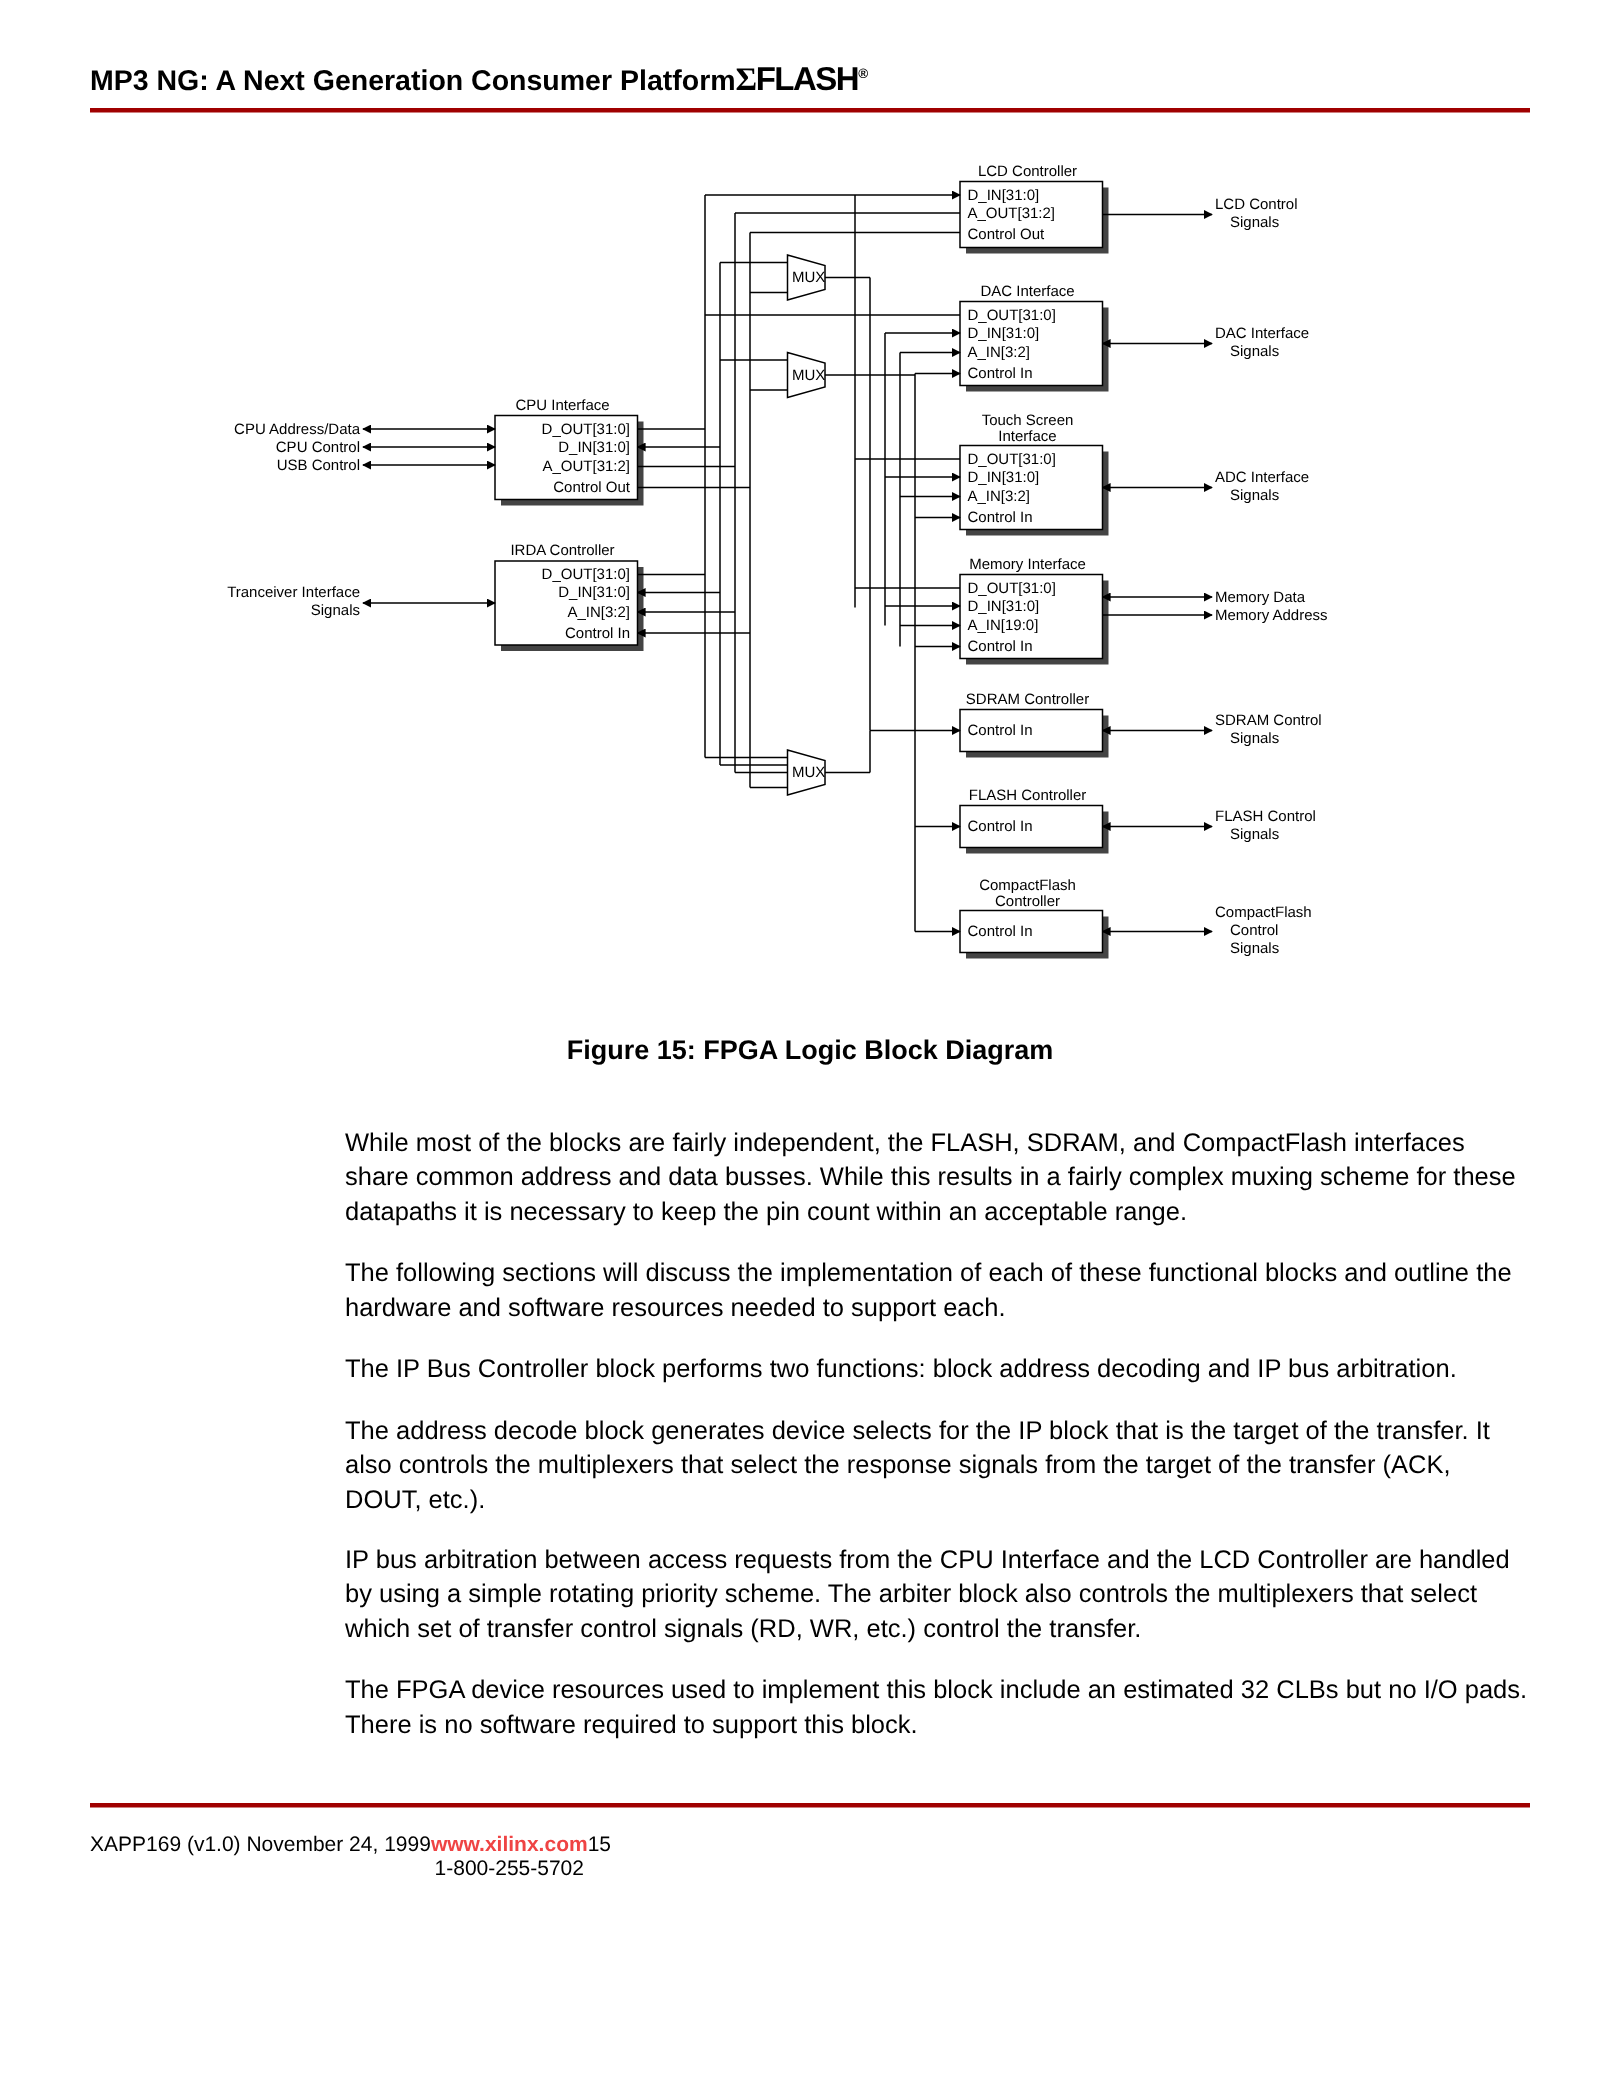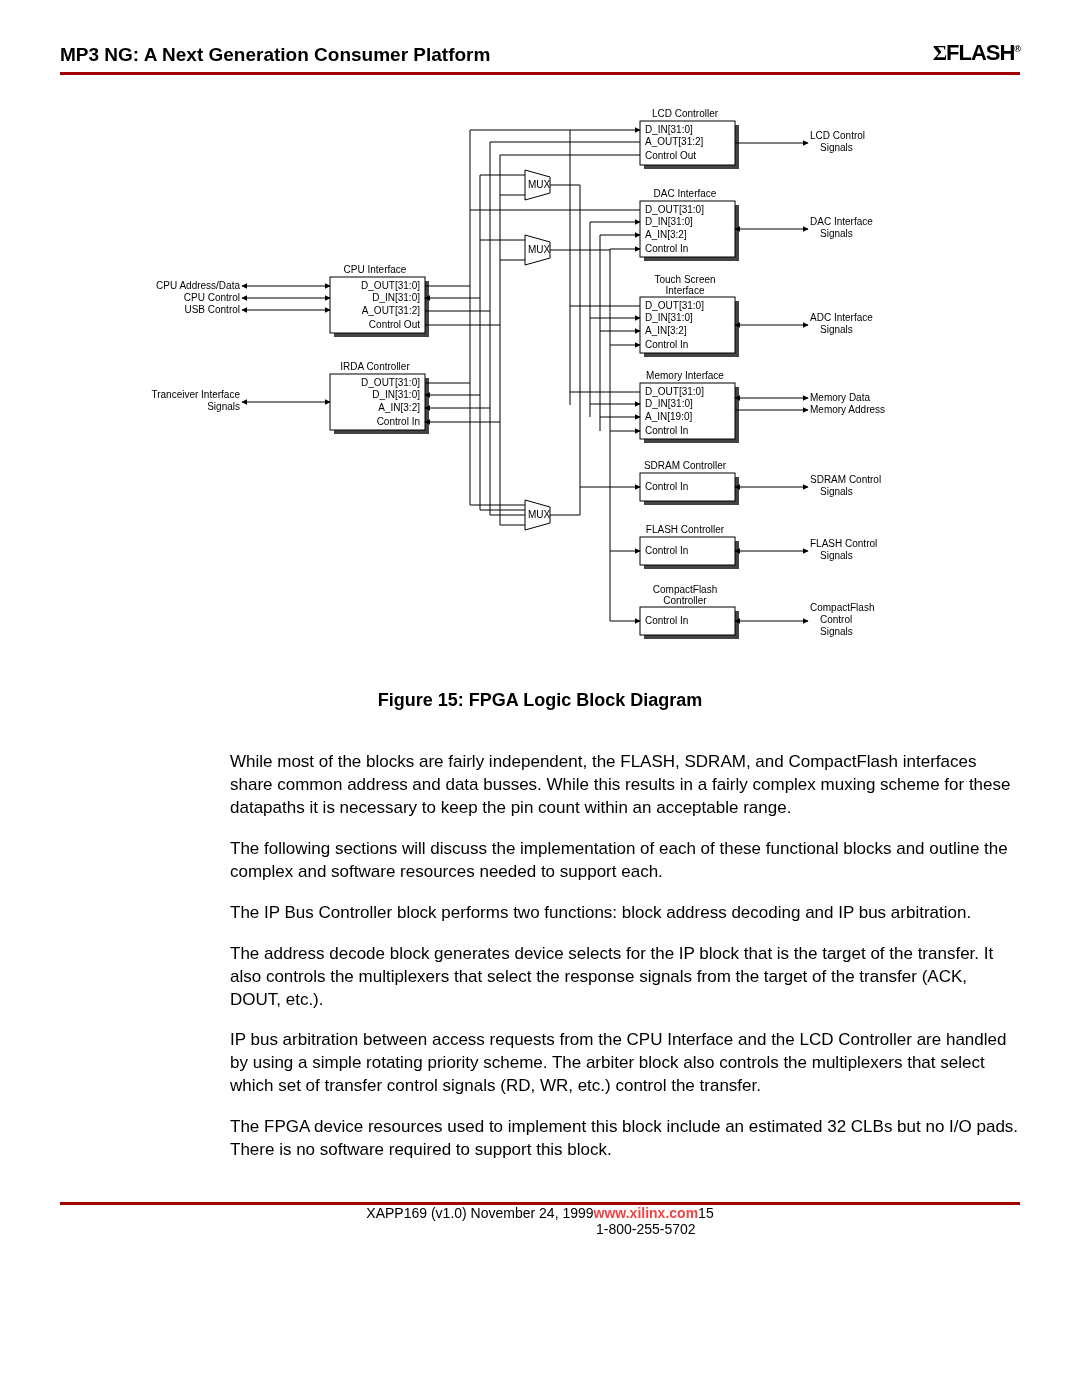--- a/index.html
+++ b/index.html
@@ -1,27 +1,27 @@
 <!DOCTYPE html>
 <html><head>
 <meta charset="utf-8">
 <style>
   body{margin:0;background:#fff;font-family:Helvetica,Arial,sans-serif;color:#000;width:1080px}
   .page{padding:40px 60px 30px 60px}
-  .hdr{display:flex;justify-content:space-between;align-items:flex-end;border-bottom:3px solid #a00000;padding-bottom:6px;margin-bottom:30px}
+  .hdr{display:flex;align-items:flex-end;border-bottom:3px solid #a00000;padding-bottom:6px;margin-bottom:30px}
   .hdr h1{font-size:19px;font-weight:bold;margin:0}
   .logo{font-size:22px;font-weight:bold;letter-spacing:-1px}
   .logo .sigma{font-family:serif}
   .logo sup{font-size:9px}
   .diagram{margin:20px 0 10px 0}
   .caption{font-weight:bold;font-size:18px;text-align:center;margin:10px 0 40px 0}
   .body-text{margin-left:170px;font-size:17px;line-height:1.35}
   .body-text p{margin:0 0 18px 0}
   .body-text h2{font-size:21px;font-weight:bold;margin:30px 0 14px 0}
-  .ftr{border-top:3px solid #a00000;margin-top:40px;padding-top:0;display:flex;justify-content:center;font-size:14px}
+  .ftr{border-top:3px solid #a00000;margin-top:40px;padding-top:16px;display:flex;justify-content:flex-start;font-size:14px}
   .ftr .mid{text-align:center}
   .ftr a{color:#ef4444;font-weight:bold;text-decoration:none}
   svg{display:block;margin:0 auto}
   svg text{font-family:Helvetica,Arial,sans-serif;font-size:10px}
   .blk{fill:#fff;stroke:#000;stroke-width:1}
   .shad{fill:#444}
   .ln{stroke:#000;stroke-width:1;fill:none}
   .mux{fill:#fff;stroke:#000;stroke-width:1}
 </style>
 </head>
@@ -207,21 +207,21 @@
       <line class="ln" x1="450" y1="382" x2="450" y2="410"></line>
 
       <line class="ln" x1="340" y1="25" x2="440" y2="25"></line>
     </svg>
   </div>
 
   <div class="caption">Figure 15:  FPGA Logic Block Diagram</div>
 
   <div class="body-text">
     <p>While most of the blocks are fairly independent, the FLASH, SDRAM, and CompactFlash interfaces share common address and data busses. While this results in a fairly complex muxing scheme for these datapaths it is necessary to keep the pin count within an acceptable range.</p>
-    <p>The following sections will discuss the implementation of each of these functional blocks and outline the complex and software resources needed to support each.</p>
+    <p>The following sections will discuss the implementation of each of these functional blocks and outline the hardware and software resources needed to support each.</p>
     <p>The IP Bus Controller block performs two functions: block address decoding and IP bus arbitration.</p>
     <p>The address decode block generates device selects for the IP block that is the target of the transfer. It also controls the multiplexers that select the response signals from the target of the transfer (ACK, DOUT, etc.).</p>
     <p>IP bus arbitration between access requests from the CPU Interface and the LCD Controller are handled by using a simple rotating priority scheme. The arbiter block also controls the multiplexers that select which set of transfer control signals (RD, WR, etc.) control the transfer.</p>
     <p>The FPGA device resources used to implement this block include an estimated 32 CLBs but no I/O pads. There is no software required to support this block.</p>
   </div>
 
   <div class="ftr">
     <div>XAPP169 (v1.0) November 24, 1999</div>
     <div class="mid">
       <a>www.xilinx.com</a><br>

